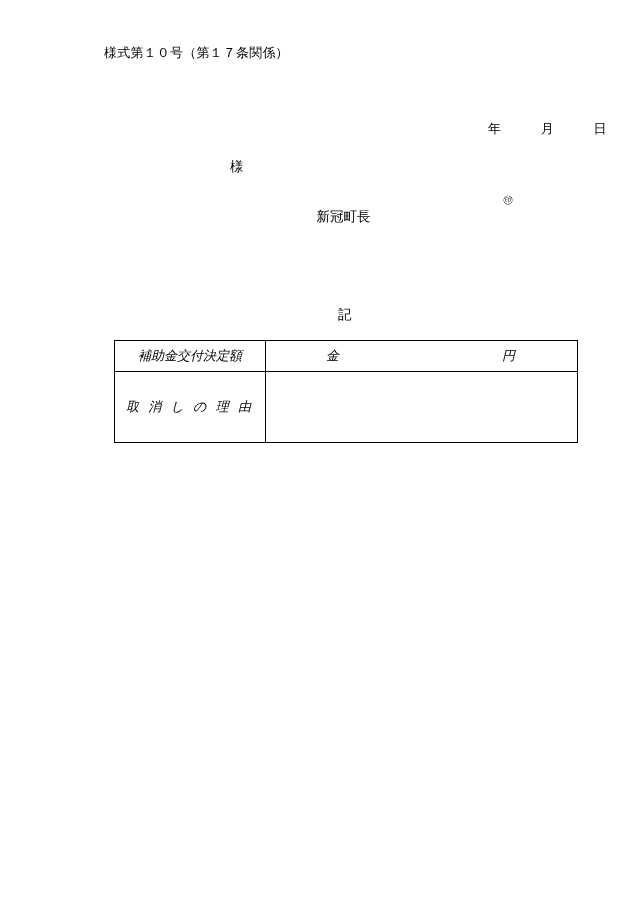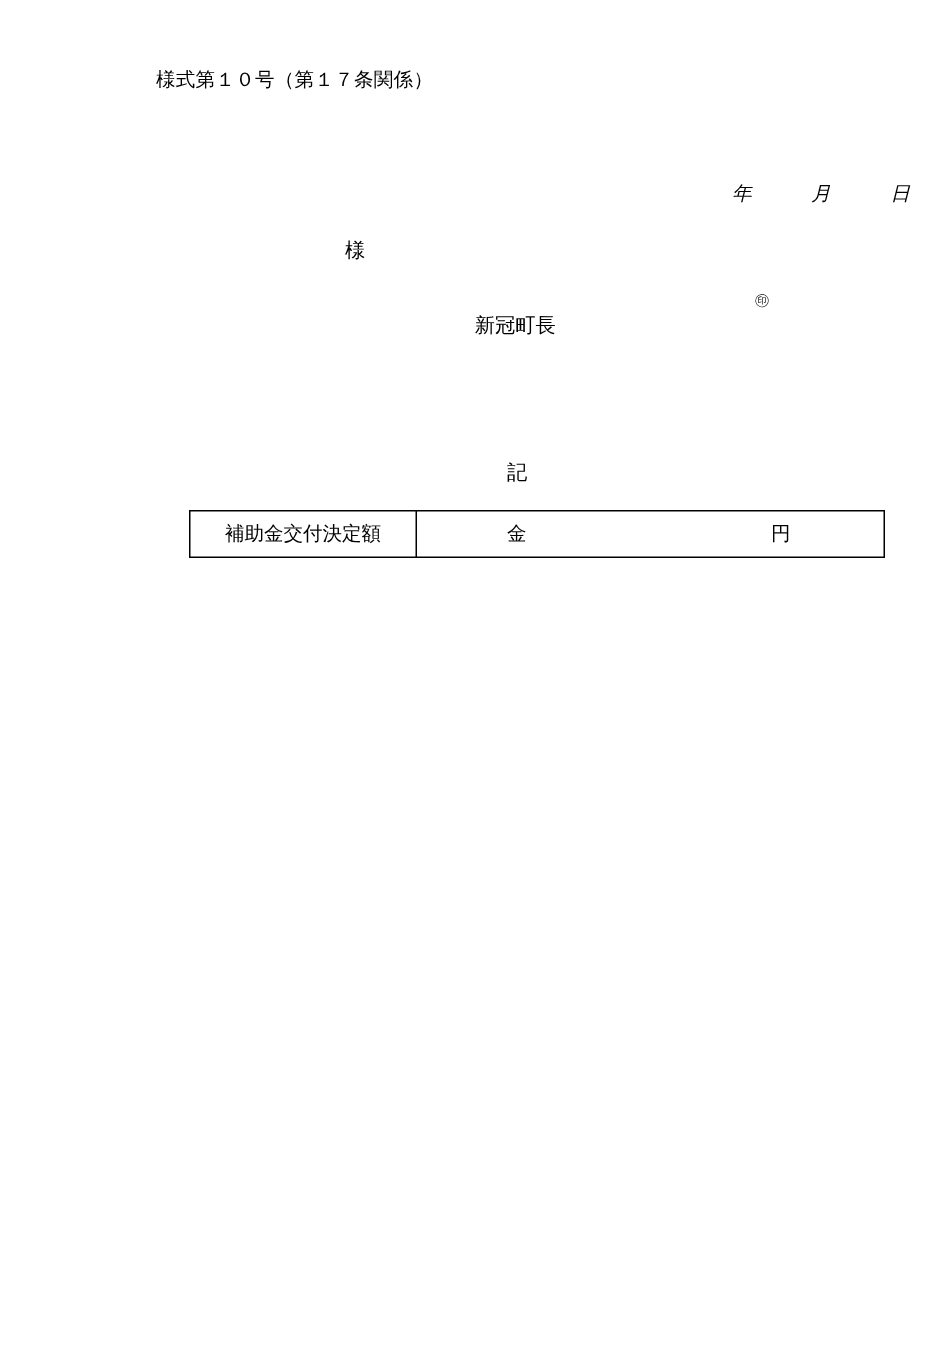--- a/index.html
+++ b/index.html
@@ -36,21 +36,20 @@
     left: 160px;
     top: 85px;
     font-size: 13.5px;
     letter-spacing: 0.2px;
   }
   .date-line {
     left: 488px;
     top: 120px;
     font-size: 13px;
     letter-spacing: 0.2px;
-    font-style: italic;
   }
   .addressee {
     left: 230px;
     top: 158px;
     font-size: 13.5px;
   }
   .issuer-row {
     left: 303px;
     top: 192px;
     font-size: 13.5px;
@@ -80,25 +79,26 @@
     display: inline-block;
     width: 28px;
   }
   .ki {
     left: 338px;
     top: 306px;
     font-size: 13.5px;
   }
   table.grid {
     position: absolute;
-    left: 126px;
+    left: 114px;
     top: 340px;
     width: 464px;
     border-collapse: collapse;
     table-layout: fixed;
+    font-style: italic;
   }
   table.grid td {
     border: 1px solid #000000;
     font-size: 13px;
     padding: 0;
     vertical-align: middle;
   }
   td.label-cell {
     width: 150px;
     height: 30px;
@@ -151,16 +151,20 @@
 
   <table class="grid">
     <tbody>
         <tr>
       <td class="label-cell">補助金交付決定額</td>
       <td class="value-cell">
         <span class="money-label">金</span>
         <span class="unit-label">円</span>
       </td>
     </tr>
+    <tr>
+      <td class="reason-label">取 消 し の 理 由</td>
+      <td class="reason-blank"></td>
+    </tr>
   </tbody>
     </table>
 
 </div>
 
 </body></html>

